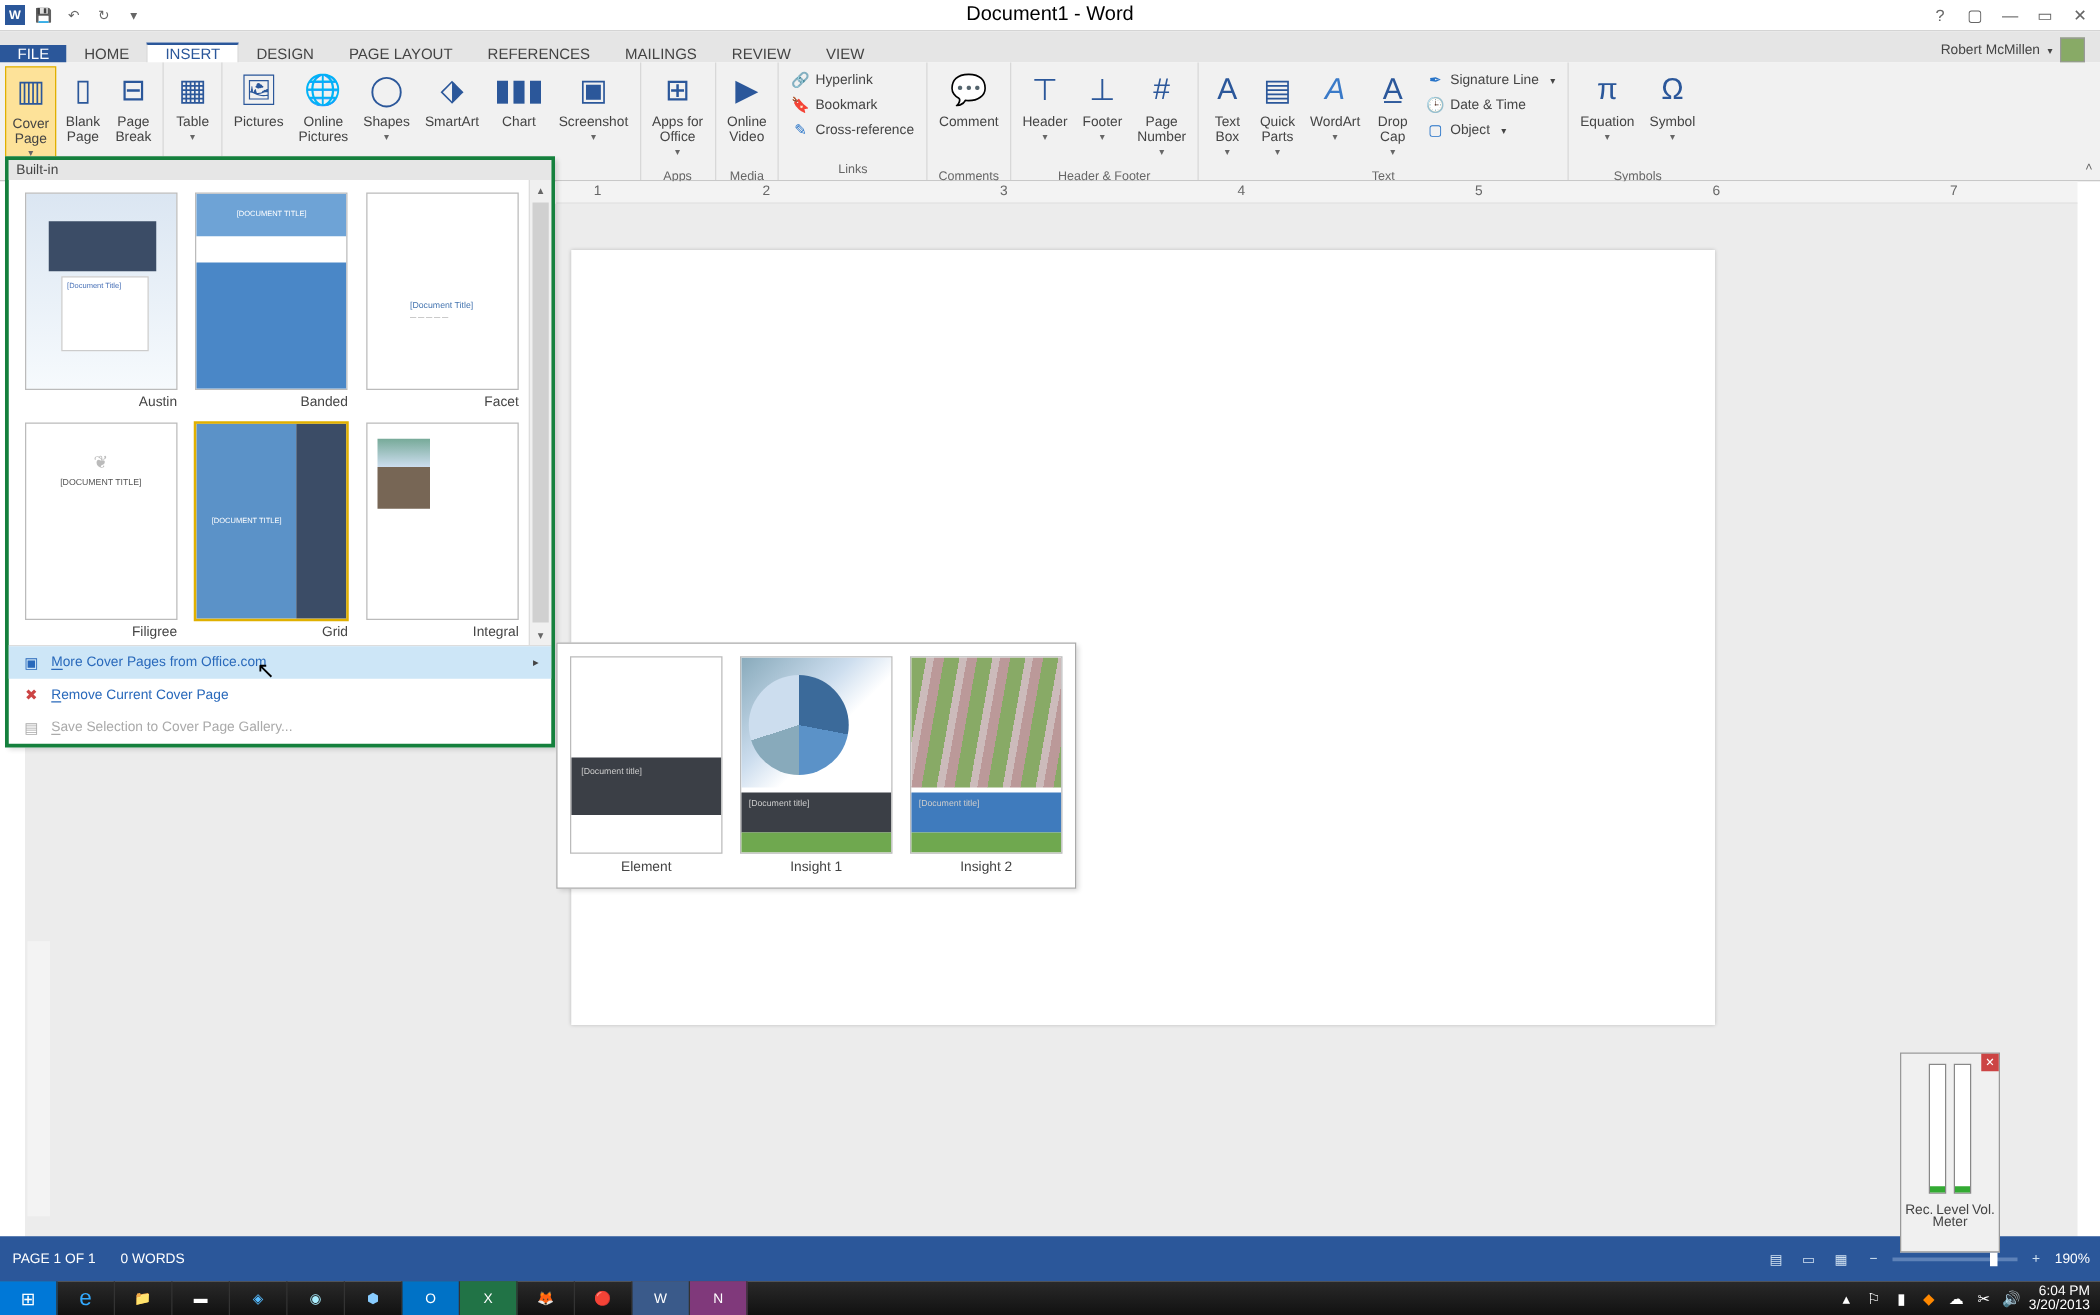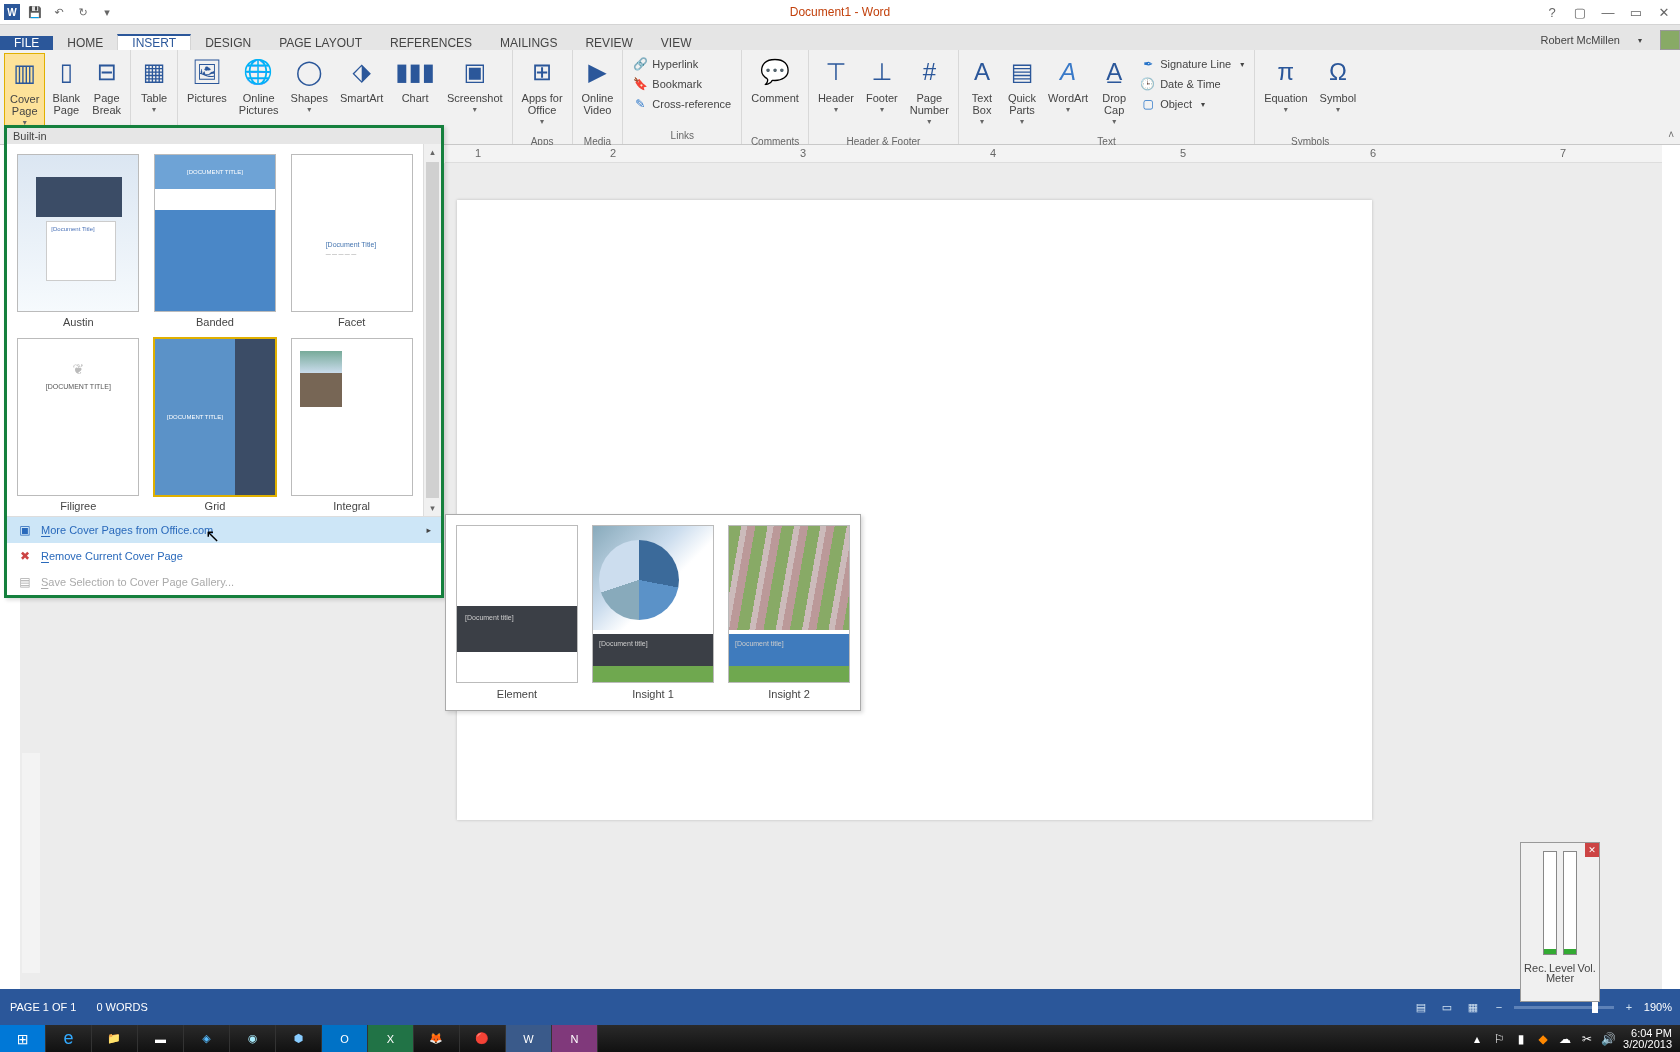--- a/index.html
+++ b/index.html
@@ -3,30 +3,30 @@
 <meta charset="utf-8">
 <style>
 *{margin:0;padding:0;box-sizing:border-box;font-family:"Segoe UI",Tahoma,sans-serif;font-size:11px;-webkit-user-select:none;user-select:none}
 body{width:1680px;height:1052px;background:#fff;overflow:hidden;position:relative}
 
 
 .titlebar{height:25px;background:#fff;display:flex;align-items:center;position:relative;border-bottom:1px solid #d4d4d4}
 .tb-left{display:flex;align-items:center;gap:6px;padding-left:4px}
 .word-icon{width:16px;height:16px;background:#2b579a;color:#fff;display:flex;align-items:center;justify-content:center;font-weight:bold;font-size:10px}
 .qat-btn{width:18px;height:18px;display:flex;align-items:center;justify-content:center;color:#666;cursor:pointer}
-.tb-title{position:absolute;left:50%;transform:translateX(-50%);color:#c2410c;font-size:12px}
+.tb-title{position:absolute;left:50%;transform:translateX(-50%);color:#000000;font-size:16px}
 .tb-right{margin-left:auto;display:flex;align-items:center;gap:8px;padding-right:6px}
 .win-btn{width:20px;height:18px;display:flex;align-items:center;justify-content:center;color:#666;cursor:pointer;font-size:13px}
 
 
 .tabs{height:25px;background:#e5e5e5;display:flex;align-items:flex-end;padding-left:0}
 .tab{padding:0 14px;display:flex;align-items:center;color:#444;cursor:pointer;font-size:12px}
 .tab.file{background:#2b579a;color:#fff}
 .tab.active{background:#fff;color:#2b579a;border-top:2px solid #2b579a;border-left:1px solid #d4d4d4;border-right:1px solid #d4d4d4}
-.user-area{margin-left:auto;display:flex;align-items:center;gap:18px;padding-right:0;color:#444}
+.user-area{margin-left:auto;display:flex;align-items:center;gap:6px;padding-right:12px;color:#444}
 .user-area img,.avatar{width:20px;height:20px;background:#8a6;border:1px solid #999}
 
 
 .ribbon{height:95px;background:#f1f1f1;border-bottom:1px solid #c8c8c8;display:flex;position:relative}
 .group{border-right:1px solid #d8d8d8;display:flex;flex-direction:column;height:100%}
 .group-items{flex:1;display:flex;align-items:flex-start;padding:3px 4px;gap:2px}
 .group-label{text-align:center;font-size:10px;color:#666;padding:2px 0 3px}
 .rbtn{display:flex;flex-direction:column;align-items:center;justify-content:flex-start;padding:2px 5px;cursor:pointer;height:78px;min-width:38px}
 .rbtn.active{background:#fde299;border:1px solid #e0b000}
 .rbtn .ric{height:34px;display:flex;align-items:center;justify-content:center;font-size:24px;color:#2b579a}
@@ -35,21 +35,21 @@
 .link-col{display:flex;flex-direction:column;gap:2px;padding:2px 4px}
 .link-item{display:flex;align-items:center;gap:5px;color:#444;padding:2px;font-size:11px}
 .link-item .mini{width:14px;height:14px;display:flex;align-items:center;justify-content:center;color:#2673c8;font-size:12px}
 .collapse-caret{position:absolute;right:6px;bottom:4px;color:#666;font-size:10px}
 
 
 .cover-dd{position:absolute;left:4px;top:0;width:440px;background:#fff;border:3px solid #15803d;box-shadow:2px 2px 4px rgba(0,0,0,.15);z-index:50}
 .cover-hdr{background:#e6e6e6;padding:2px 6px;color:#444;font-size:11px}
 .cover-grid-wrap{display:flex}
 .cover-grid{flex:1;display:grid;grid-template-columns:repeat(3,1fr);gap:10px;padding:10px 8px 4px}
-.cov-item{display:flex;flex-direction:column;align-items:center;cursor:pointer}
+.cov-item{display:flex;flex-direction:column;align-items:flex-end;cursor:pointer}
 .cov-thumb{width:122px;height:158px;border:1px solid #bbb;background:#fff;position:relative;overflow:hidden}
 .cov-thumb.sel{outline:2px solid #e0b000;outline-offset:-1px}
 .cov-lbl{text-align:center;color:#444;margin-top:4px}
 .cover-scroll{width:18px;background:#f0f0f0;border-left:1px solid #ddd;display:flex;flex-direction:column;justify-content:space-between}
 .scroll-btn{height:16px;display:flex;align-items:center;justify-content:center;color:#666;font-size:9px}
 .scroll-thumb{flex:1;margin:2px;background:#d0d0d0}
 .cover-menu{border-top:1px solid #ddd}
 .cov-menu-item{display:flex;align-items:center;gap:8px;padding:5px 10px;color:#2969bb;cursor:pointer}
 .cov-menu-item.hover{background:#cde6f7}
 .cov-menu-item.disabled{color:#aaa;cursor:default}

